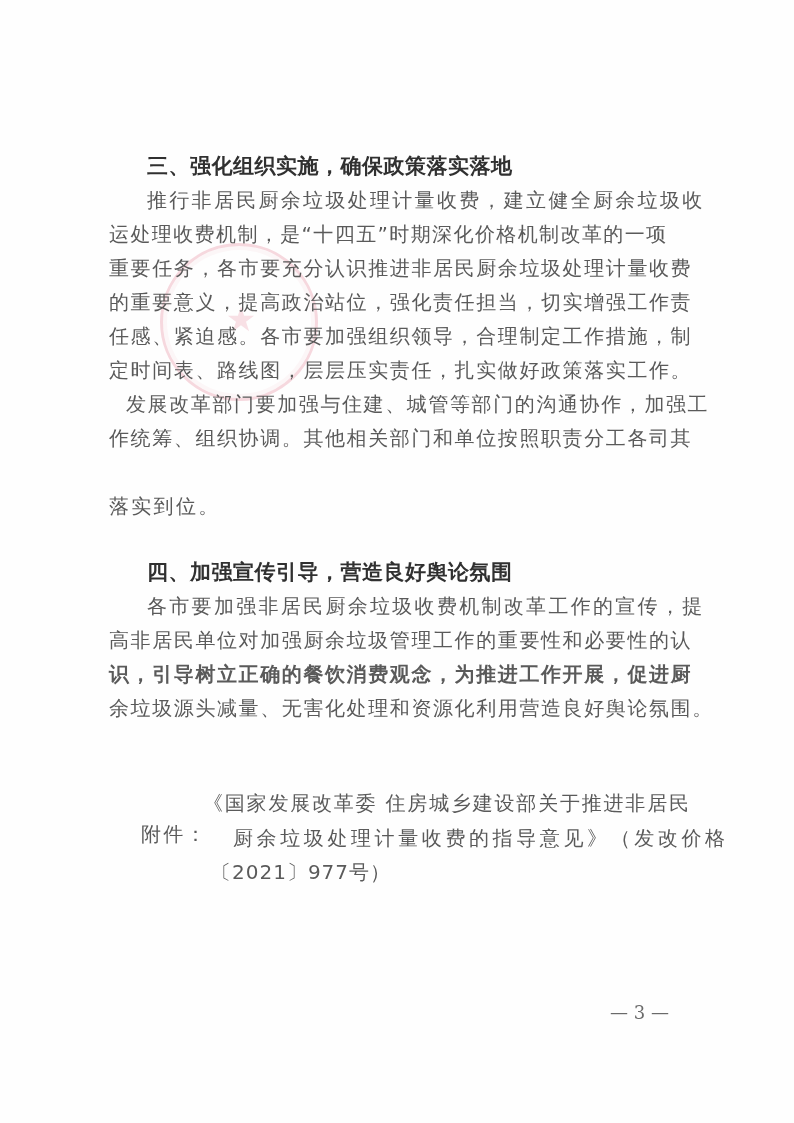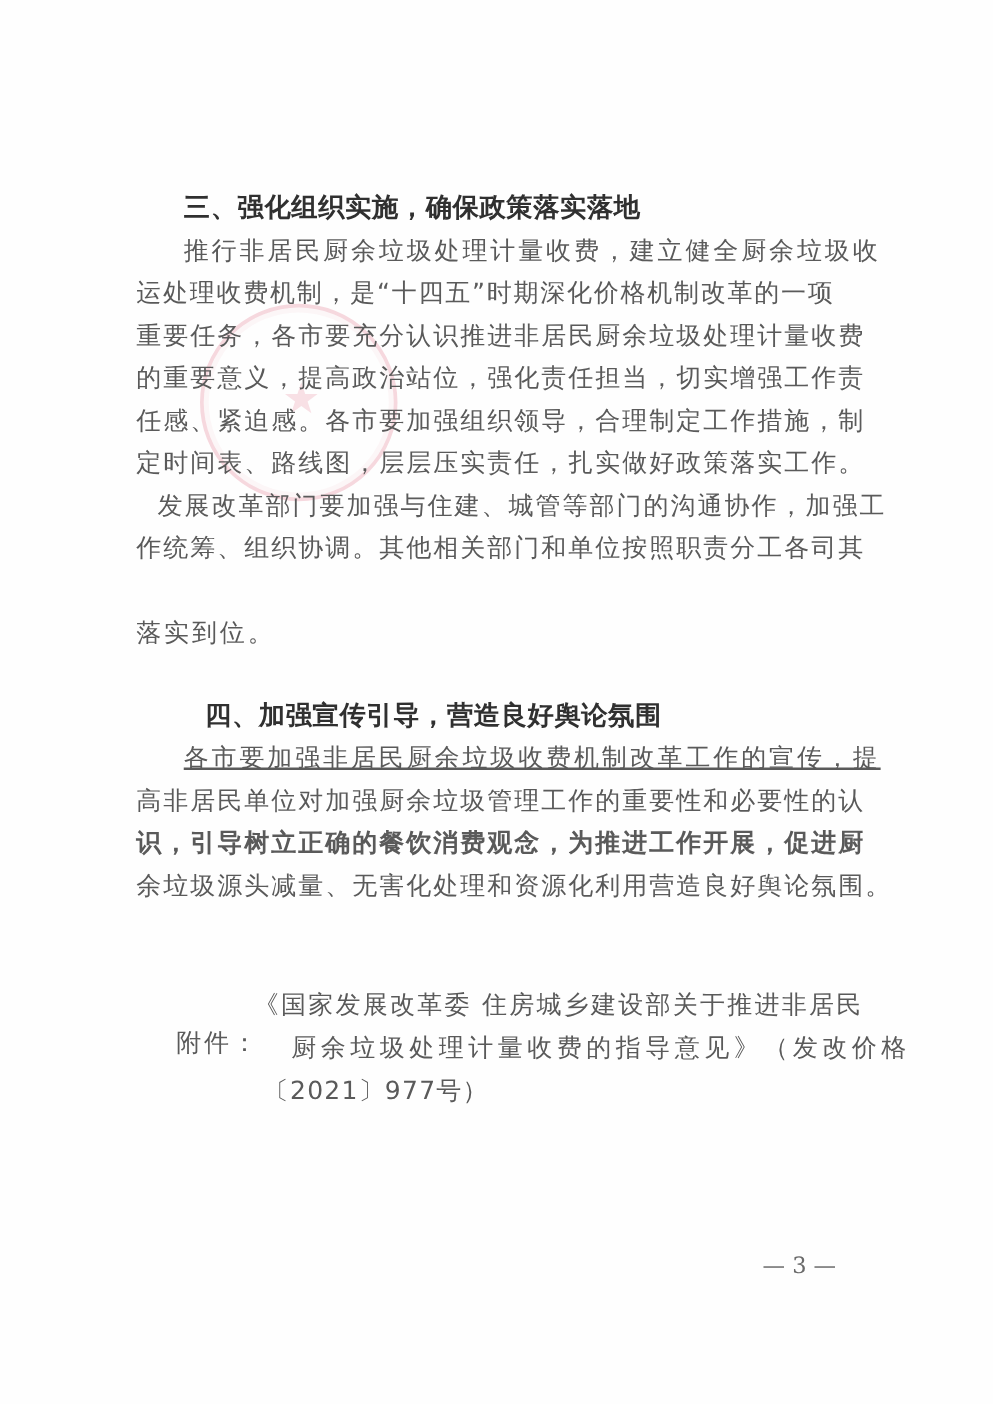--- a/index.html
+++ b/index.html
@@ -30,22 +30,22 @@
   <div class="line b" style="left:147px; top:188px;">推行非居民厨余垃圾处理计量收费，建立健全厨余垃圾收</div>
   <div class="line b" style="left:109px; top:222px; letter-spacing:1.4px;">运处理收费机制，是“十四五”时期深化价格机制改革的一项</div>
   <div class="line b" style="left:109px; top:256px; letter-spacing:1.6px;">重要任务，各市要充分认识推进非居民厨余垃圾处理计量收费</div>
   <div class="line b" style="left:109px; top:290px; letter-spacing:1.6px;">的重要意义，提高政治站位，强化责任担当，切实增强工作责</div>
   <div class="line b" style="left:109px; top:324px; letter-spacing:1.6px;text-align:center;">任感、紧迫感。各市要加强组织领导，合理制定工作措施，制</div>
   <div class="line b" style="left:109px; top:358px; letter-spacing:1.6px;">定时间表、路线图，层层压实责任，扎实做好政策落实工作。</div>
   <div class="line b" style="left:109px; top:392px; letter-spacing:1.6px;margin-left:17px;">发展改革部门要加强与住建、城管等部门的沟通协作，加强工</div>
   <div class="line b" style="left:109px; top:426px; letter-spacing:1.6px;">作统筹、组织协调。其他相关部门和单位按照职责分工各司其</div>
   <div class="line b" style="left:109px; top:494px;">落实到位。</div>
 
-  <div class="line h" style="left:147px; top:560px;margin-left:17px;">四、加强宣传引导，营造良好舆论氛围</div>
-  <div class="line b" style="left:147px; top:594px;text-decoration:underline;">各市要加强非居民厨余垃圾收费机制改革工作的宣传，提</div>
+  <div class="line h" style="left:147px; top:560px;">四、加强宣传引导，营造良好舆论氛围</div>
+  <div class="line b" style="left:147px; top:594px;">各市要加强非居民厨余垃圾收费机制改革工作的宣传，提</div>
   <div class="line b" style="left:109px; top:628px; letter-spacing:1.6px;">高非居民单位对加强厨余垃圾管理工作的重要性和必要性的认</div>
   <div class="line b" style="left:109px; top:662px; letter-spacing:1.6px;font-weight:bold;">识，引导树立正确的餐饮消费观念，为推进工作开展，促进厨</div>
   <div class="line b" style="left:109px; top:696px; letter-spacing:1.6px;">余垃圾源头减量、无害化处理和资源化利用营造良好舆论氛围。</div>
 
   <div class="line b" style="left:141px; top:791px;margin-top:31px;">附件：</div>
   <div class="line b" style="left:203px; top:791px; letter-spacing:1.8px;">《国家发展改革委 住房城乡建设部关于推进非居民</div>
   <div class="line b" style="left:211px; top:826px; letter-spacing:3.6px;margin-left:22px;">厨余垃圾处理计量收费的指导意见》（发改价格</div>
   <div class="line b" style="left:211px; top:860px; letter-spacing:1px;">〔2021〕977号）</div>
 
   <div class="pgnum">— 3 —</div>

